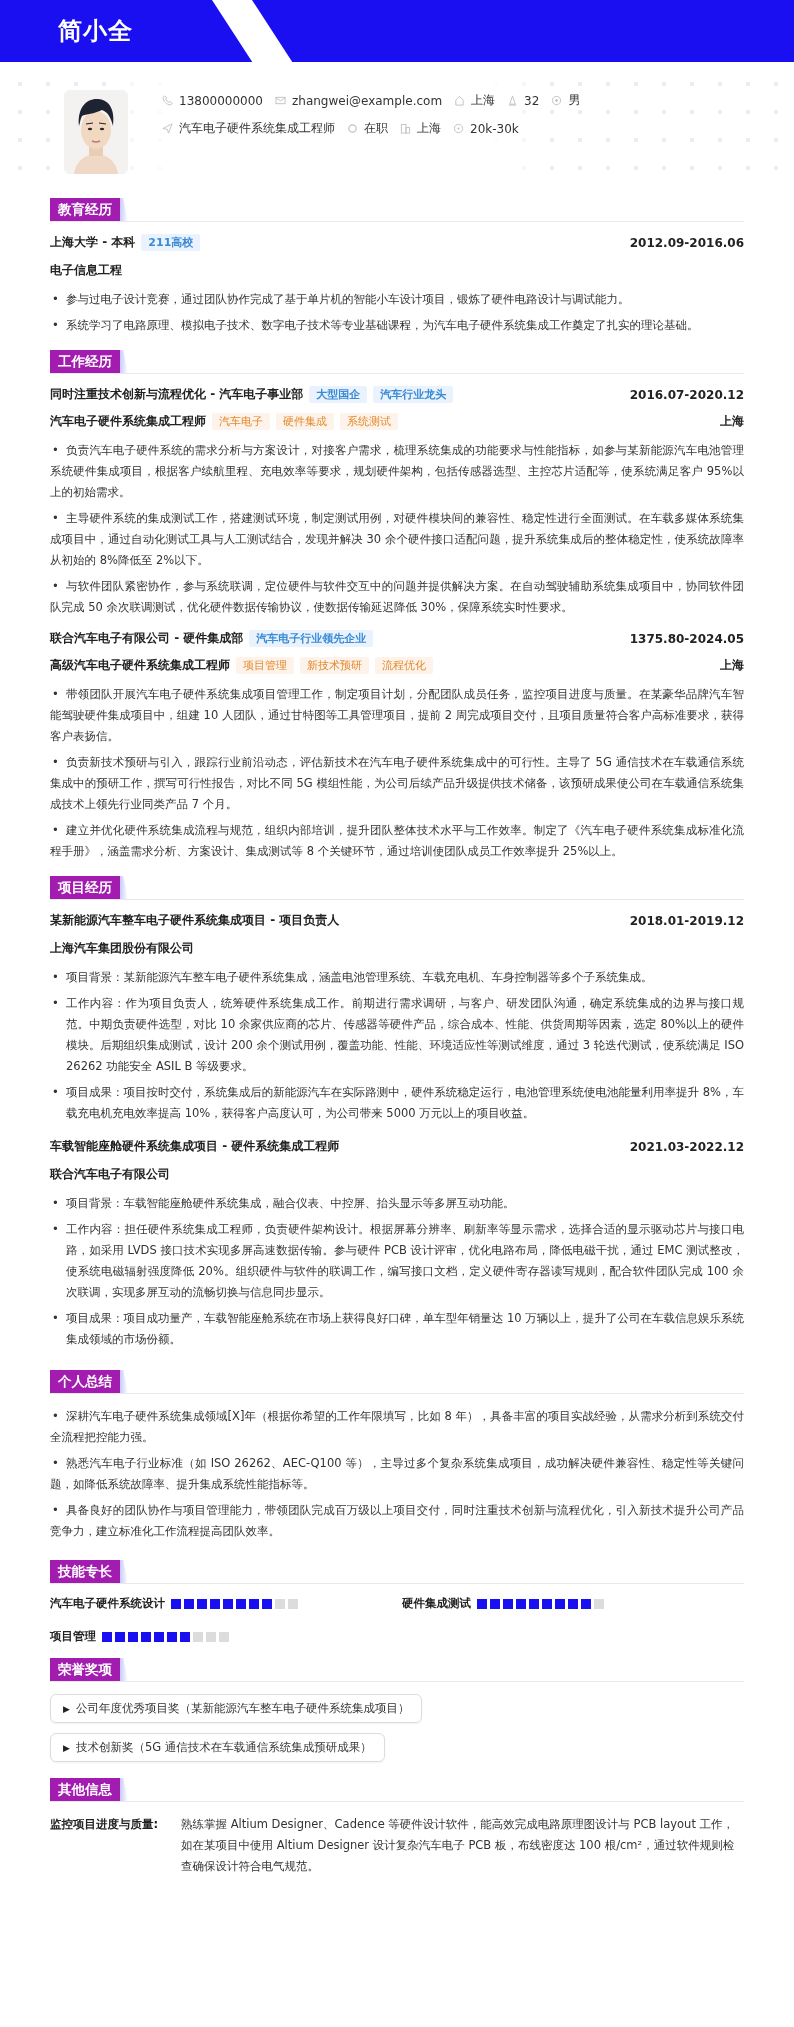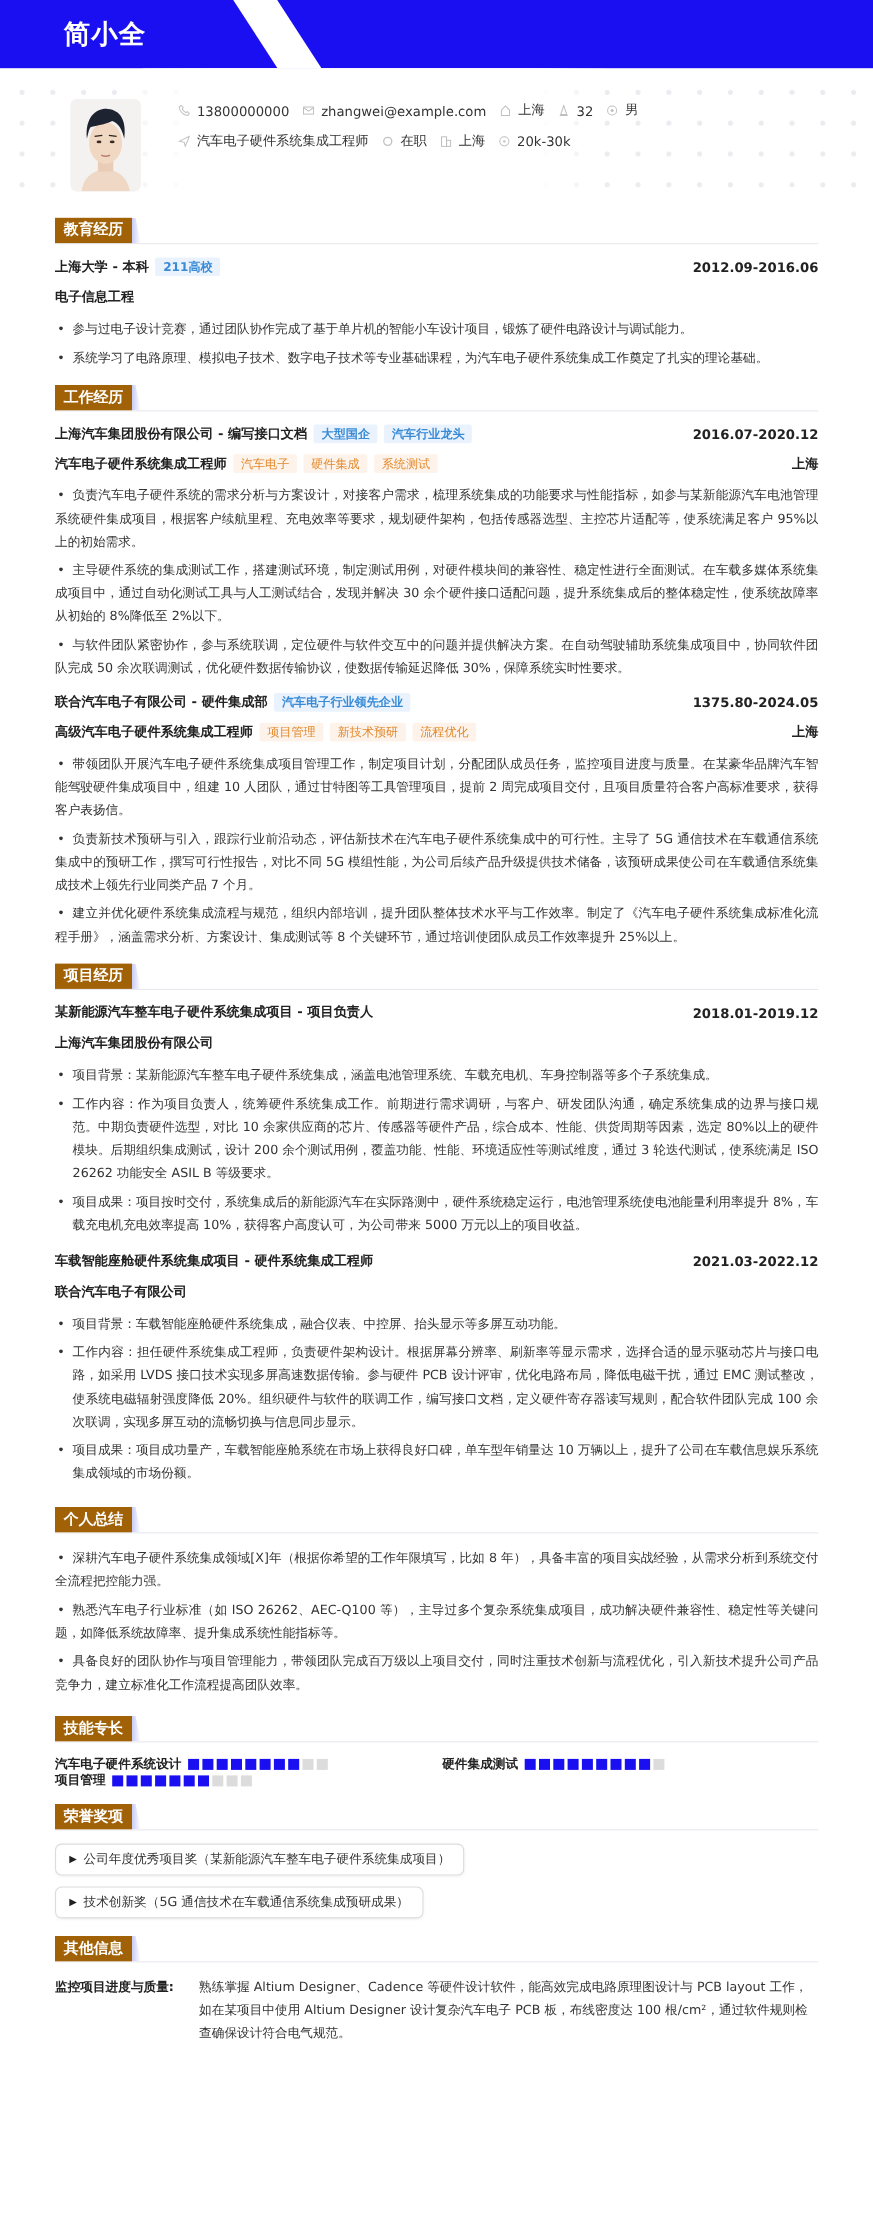--- a/index.html
+++ b/index.html
@@ -16,35 +16,35 @@
   .profile { position: relative; height: 130px; }
   .avatar { position: absolute; left: 64px; top: 28px; width: 64px; height: 84px; border-radius: 6px; overflow: hidden; background: #f3f1ef; }
   .info-row { position: absolute; left: 162px; display: flex; align-items: center; gap: 12px; font-size: 12px; color: #333; }
   .info-row.r1 { top: 30px; }
   .info-row.r2 { top: 58px; }
   .info-item { display: flex; align-items: center; gap: 6px; }
   .ico { width: 11px; height: 11px; display: inline-flex; align-items: center; justify-content: center; color: #c4c4c4; font-size: 10px; line-height: 1; }
   .content { padding: 0 50px 0 50px; }
   .section { margin-top: 8px; }
   .sec-head { position: relative; height: 24px; border-bottom: 1px solid #e8e8ee; margin-bottom: 12px; }
-  .sec-title { position: absolute; left: 0; top: 0; height: 23px; padding: 0 8px; background: #a16207; color: #fff; font-size: 13.5px; font-weight: bold; line-height: 23px; }
+  .sec-title { position: absolute; left: 0; top: 0; height: 23px; padding: 0 8px; background: #a21caf; color: #fff; font-size: 13.5px; font-weight: bold; line-height: 23px; }
   .sec-title::after { content: ""; position: absolute; right: -8px; top: 0; width: 8px; height: 23px; background: linear-gradient(90deg, #c8cbf7, rgba(220,222,250,0)); clip-path: polygon(0 0, 40% 0, 100% 100%, 0 100%); }
   .row { display: flex; justify-content: space-between; align-items: center; }
   .title-line { font-weight: bold; font-size: 12px; color: #222; display: flex; align-items: center; gap: 6px; }
   .date { font-weight: bold; font-size: 12px; color: #222; }
   .tag-blue { display: inline-block; background: #eaf3fd; color: #3a8bd6; font-size: 11px; font-weight: bold; padding: 1px 7px; border-radius: 2px; }
   .tag-orange { display: inline-block; background: #fdf3ea; color: #e2892c; font-size: 11px; font-weight: normal; padding: 1px 7px; border-radius: 2px; }
   .sub { font-weight: bold; font-size: 12px; margin-top: 11px; }
   ul.bullets { list-style: none; margin-top: 10px; }
   ul.bullets li { position: relative; padding-left: 16px; line-height: 21px; font-size: 11.5px; color: #333; margin-bottom: 5px; text-align: justify; }
   ul.bullets li::before { content: "•"; position: absolute; left: 2px; top: 0; color: #333; }
   ul.bullets.flow li { padding-left: 0; text-indent: 16px; }
   ul.bullets.flow li::before { left: 2px; text-indent: 0; }
   .block { margin-bottom: 12px; }
-  .skills { display: grid; grid-template-columns: 352px 1fr; margin-top: 6px; margin-bottom: 14px; }
+  .skills { display: grid; grid-template-columns: 352px 1fr; row-gap: 18px; margin-top: 6px; margin-bottom: 14px; }
   .skill { display: flex; align-items: center; gap: 6px; font-size: 12px; }
   .skill-name { font-weight: bold; font-size: 11.5px; color: #222; }
   .bar { display: flex; gap: 3px; }
   .seg { width: 10px; height: 10px; background: #1a0ff0; }
   .seg.off { background: #dcdcdc; }
   .award { display: inline-flex; align-items: center; gap: 6px; border: 1px solid #dcdcdc; border-radius: 6px; padding: 6px 12px; font-size: 11.5px; color: #333; margin-bottom: 10px; box-shadow: 0 1px 2px rgba(0,0,0,0.05); }
   .award .tri { font-size: 9px; color: #222; }
   .other { display: flex; font-size: 11.5px; line-height: 21px; margin-top: 4px; }
   .other-label { font-weight: bold; white-space: nowrap; width: 131px; flex: none; }
   .other-val { color: #333; }
@@ -185,21 +185,21 @@
     </div>
 
     <div class="section" style="margin-top:14px;">
       <div class="sec-head">
         <div class="sec-title">工作经历</div>
       </div>
 
       <div class="block">
         <div class="row" style="margin-top:6px;">
           <div class="title-line">
-            <span>上海汽车集团股份有限公司 - 编写接口文档</span>
+            <span>同时注重技术创新与流程优化 - 汽车电子事业部</span>
             <span class="tag-blue">大型国企</span>
             <span class="tag-blue">汽车行业龙头</span>
           </div>
           <div class="date">2016.07-2020.12</div>
         </div>
         <div class="row" style="margin-top:10px;">
           <div class="title-line">
             <span>汽车电子硬件系统集成工程师</span>
             <span class="tag-orange">汽车电子</span>
             <span class="tag-orange">硬件集成</span>

